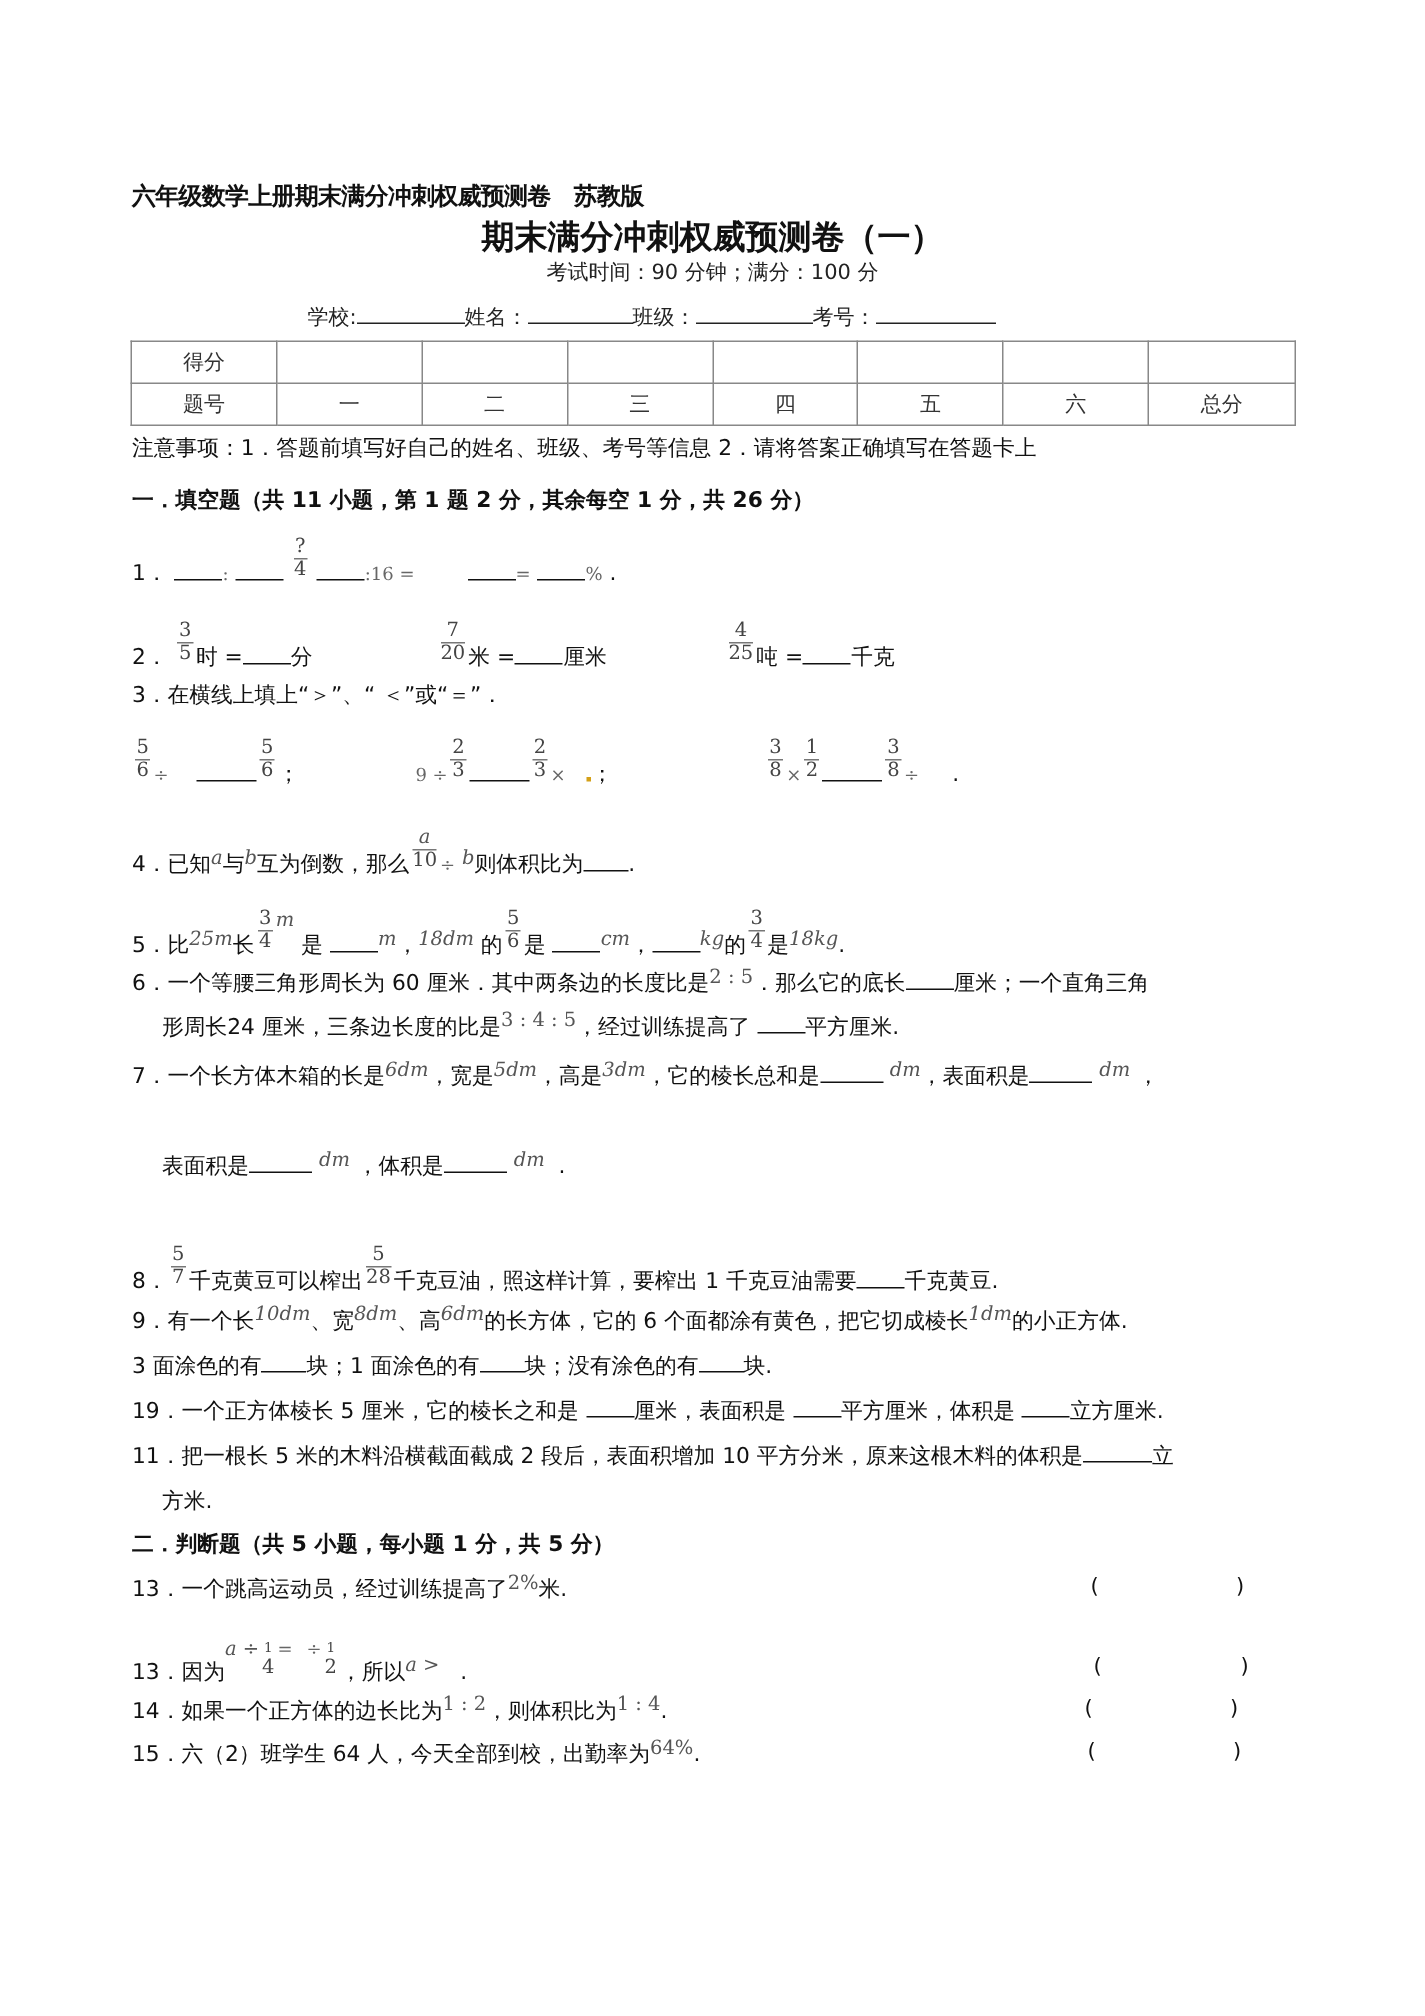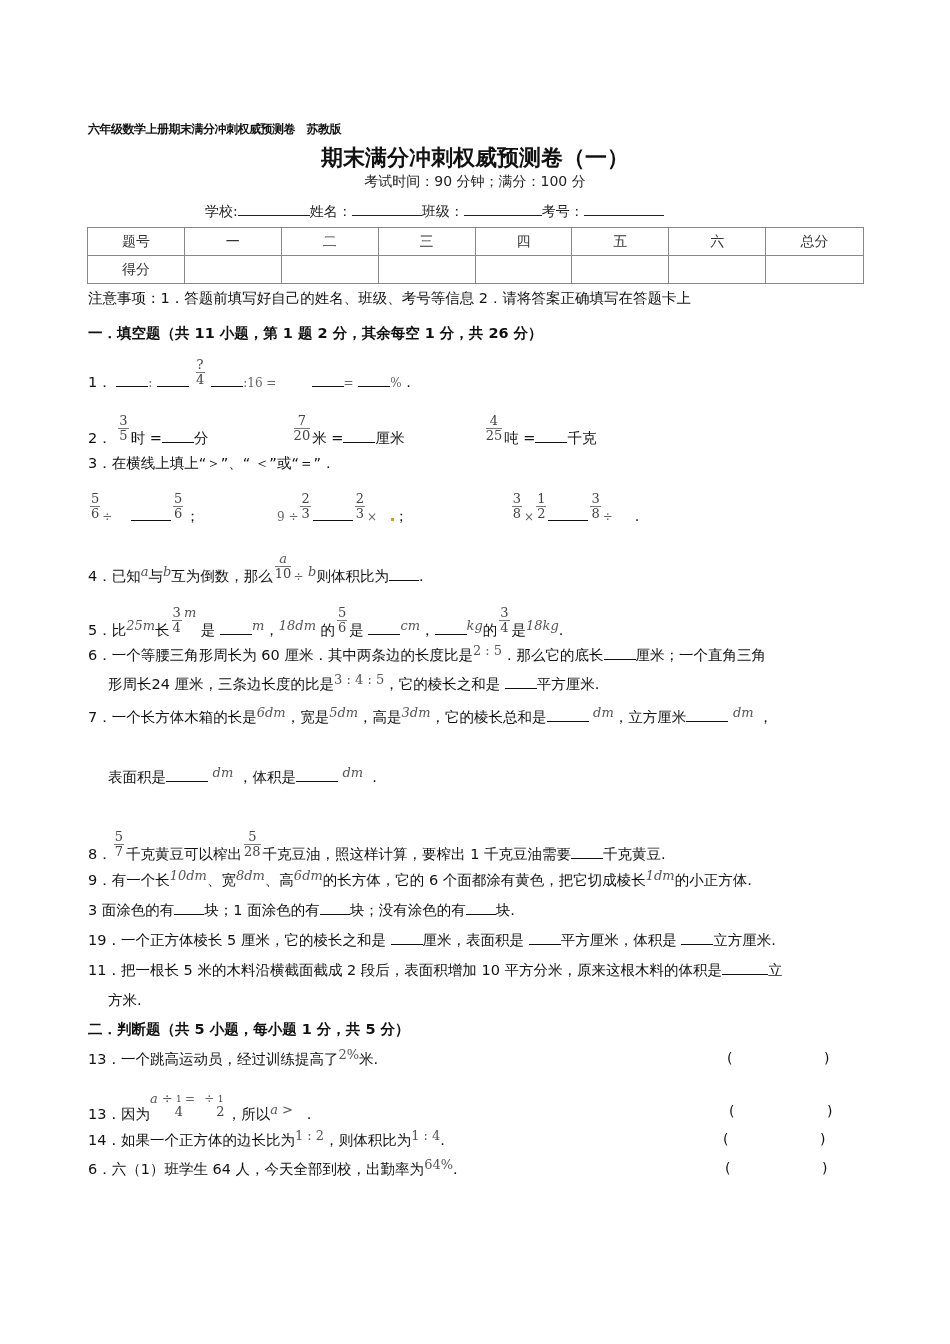--- a/index.html
+++ b/index.html
@@ -5,21 +5,21 @@
   * { box-sizing: border-box; margin: 0; padding: 0; }
   html, body { width: 950px; height: 1344px; background: #ffffff; }
   body {
     font-family: "DejaVu Serif", "Liberation Serif", serif;
     color: #111;
     position: relative;
     overflow: hidden;
     font-size: 15px;
   }
   .abs { position: absolute; white-space: nowrap; }
-  .sub-header { left: 88px; top: 121px; font-size: 12px; font-weight: bold; font-family: "DejaVu Sans", "Liberation Sans", sans-serif; letter-spacing: -0.5px; }
+  .sub-header { left: 88px; top: 121px; font-size: 16px; font-weight: bold; font-family: "DejaVu Sans", "Liberation Sans", sans-serif; letter-spacing: -0.5px; }
   .main-title { left: 0; width: 950px; text-align: center; top: 143px; font-size: 22px; font-weight: bold; font-family: "DejaVu Sans", "Liberation Sans", sans-serif; }
   .exam-info { left: 0; width: 950px; text-align: center; top: 173px; font-size: 14px; font-family: "DejaVu Sans", "Liberation Sans", sans-serif; color: #222; }
   .student-info { left: 205px; top: 202px; font-size: 14px; font-family: "DejaVu Sans", "Liberation Sans", sans-serif; color: #222; }
   .student-info .blank { display: inline-block; border-bottom: 1px solid #222; height: 14px; vertical-align: baseline; }
   .mark-dot { display: inline-block; width: 3px; height: 3px; background: #d4a017; vertical-align: baseline; }
 
   table.score { position: absolute; left: 87px; top: 227px; width: 777px; border-collapse: collapse; font-size: 14px; font-family: "DejaVu Sans", "Liberation Sans", sans-serif; color: #333; }
   table.score td { border: 1px solid #888; height: 28px; text-align: center; }
 
   .line { position: absolute; left: 88px; font-size: 14.5px; font-family: "DejaVu Sans", "Liberation Sans", sans-serif; white-space: nowrap; color: #111; }
@@ -40,38 +40,38 @@
 <div class="abs main-title"><span>期末满分冲刺权威预测卷（一）</span></div>
 <div class="abs exam-info">考试时间：90 分钟；满分：100 分</div>
 
 <div class="abs student-info">
   <span>学校:</span><span class="blank" style="width:72px"></span><span>姓名：</span><span class="blank" style="width:70px"></span><span>班级：</span><span class="blank" style="width:78px"></span><span>考号：</span><span class="blank" style="width:80px"></span>
 </div>
 
 <table class="score">
   <tbody>
       <tr>
+    <td>得分</td>
+    <td></td>
+    <td></td>
+    <td></td>
+    <td></td>
+    <td></td>
+    <td></td>
+    <td></td>
+  </tr>
+  <tr>
     <td style="width:97px">题号</td>
     <td style="width:97px">一</td>
     <td style="width:97px">二</td>
     <td style="width:97px">三</td>
     <td style="width:97px">四</td>
     <td style="width:97px">五</td>
     <td style="width:97px">六</td>
     <td style="width:98px">总分</td>
-  </tr>
-  <tr>
-    <td>得分</td>
-    <td></td>
-    <td></td>
-    <td></td>
-    <td></td>
-    <td></td>
-    <td></td>
-    <td></td>
   </tr>
 </tbody>
   </table>
 
 <div class="line" style="top:289px">注意事项：1．答题前填写好自己的姓名、班级、考号等信息 2．请将答案正确填写在答题卡上</div>
 <div class="line section-title" style="top:324px">一．填空题（共 11 小题，第 1 题 2 分，其余每空 1 分，共 26 分）</div>
 
 <div class="line" style="top:368px">
   <span>1．</span>
   <span class="u" style="width:32px"></span><span class="op">:</span>
@@ -110,25 +110,25 @@
 <div class="line" style="top:616px">
   <span>5．比</span><span class="m">25m</span><span>长</span><span class="frac"><span class="num">3</span><span class="den">4</span></span><span class="m" style="top:-18px">m</span>
   <span>是</span> <span class="u" style="width:32px"></span><span class="m">m</span><span>，</span><span class="m">18dm</span>
   <span>的</span><span class="frac"><span class="num">5</span><span class="den">6</span></span><span>是</span> <span class="u" style="width:32px"></span><span class="m">cm</span><span>，</span><span class="u" style="width:32px"></span><span class="m">kg</span><span>的</span><span class="frac"><span class="num">3</span><span class="den">4</span></span><span>是</span><span class="m">18kg</span><span>.</span>
 </div>
 
 <div class="line" style="top:646px">
   <span>6．一个等腰三角形周长为 60 厘米．其中两条边的长度比是</span><span class="mn">2 : 5</span><span>．那么它的底长</span><span class="u" style="width:32px"></span><span>厘米；一个直角三角</span>
 </div>
 <div class="line" style="top:675px;left:108px">
-  <span>形周长24 厘米，三条边长度的比是</span><span class="mn">3 : 4 : 5</span><span>，它的棱长之和是</span> <span class="u" style="width:32px"></span><span>平方厘米.</span>
+  <span>形周长24 厘米，三条边长度的比是</span><span class="mn">3 : 4 : 5</span><span>，经过训练提高了</span> <span class="u" style="width:32px"></span><span>平方厘米.</span>
 </div>
 
 <div class="line" style="top:708px">
-  <span>7．一个长方体木箱的长是</span><span class="m">6dm</span><span>，宽是</span><span class="m">5dm</span><span>，高是</span><span class="m">3dm</span><span>，它的棱长总和是</span><span class="u" style="width:42px"></span>&nbsp;<span class="m">dm</span><span>，立方厘米</span><span class="u" style="width:42px"></span>&nbsp;<span class="m">dm</span>&nbsp;<span>，</span>
+  <span>7．一个长方体木箱的长是</span><span class="m">6dm</span><span>，宽是</span><span class="m">5dm</span><span>，高是</span><span class="m">3dm</span><span>，它的棱长总和是</span><span class="u" style="width:42px"></span>&nbsp;<span class="m">dm</span><span>，表面积是</span><span class="u" style="width:42px"></span>&nbsp;<span class="m">dm</span>&nbsp;<span>，</span>
 </div>
 <div class="line" style="top:768px;left:108px">
   <span>表面积是</span><span class="u" style="width:42px"></span>&nbsp;<span class="m">dm</span>&nbsp;<span>，体积是</span><span class="u" style="width:42px"></span>&nbsp;<span class="m">dm</span>&nbsp;&nbsp;<span>.</span>
 </div>
 
 <div class="line" style="top:840px">
   <span>8．</span><span class="frac"><span class="num">5</span><span class="den">7</span></span><span>千克黄豆可以榨出</span><span class="frac"><span class="num">5</span><span class="den">28</span></span><span>千克豆油，照这样计算，要榨出 1 千克豆油需要</span><span class="u" style="width:32px"></span><span>千克黄豆.</span>
 </div>
 
 <div class="line" style="top:871px">
@@ -161,16 +161,16 @@
 <div class="paren" style="left:729px;top:1103px">(</div>
 <div class="paren" style="left:827px;top:1103px">)</div>
 
 <div class="line" style="top:1131px">
   <span>14．如果一个正方体的边长比为</span><span class="mn">1 : 2</span><span>，则体积比为</span><span class="mn">1 : 4</span><span>.</span>
 </div>
 <div class="paren" style="left:723px;top:1131px">(</div>
 <div class="paren" style="left:820px;top:1131px">)</div>
 
 <div class="line" style="top:1160px">
-  <span>6．六（1）班学生 64 人，今天全部到校，出勤率为</span><span class="mn">64%</span><span>.</span>
+  <span>15．六（2）班学生 64 人，今天全部到校，出勤率为</span><span class="mn">64%</span><span>.</span>
 </div>
 <div class="paren" style="left:725px;top:1160px">(</div>
 <div class="paren" style="left:822px;top:1160px">)</div>
 
 </body></html>

